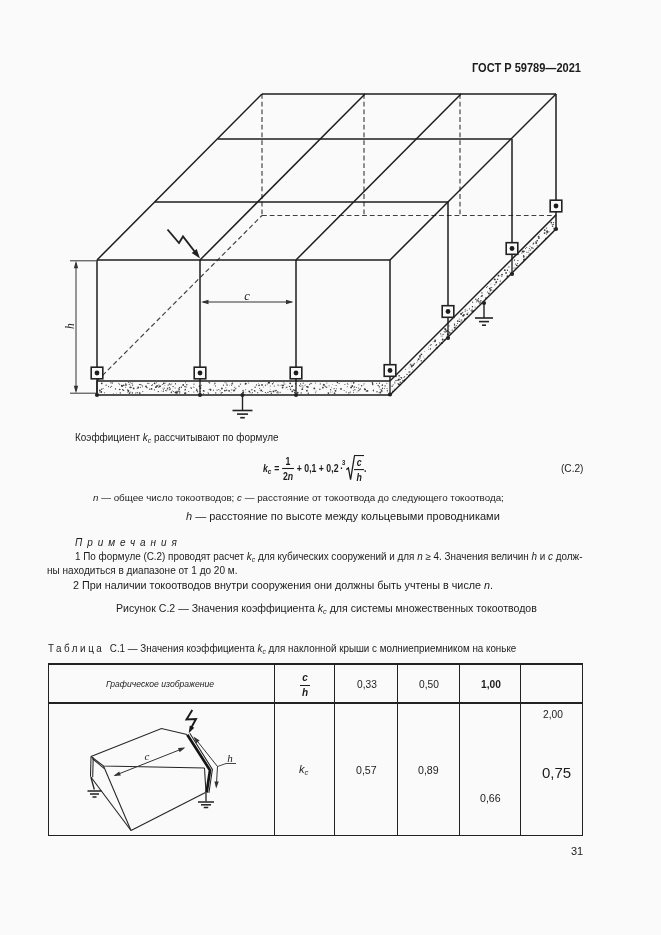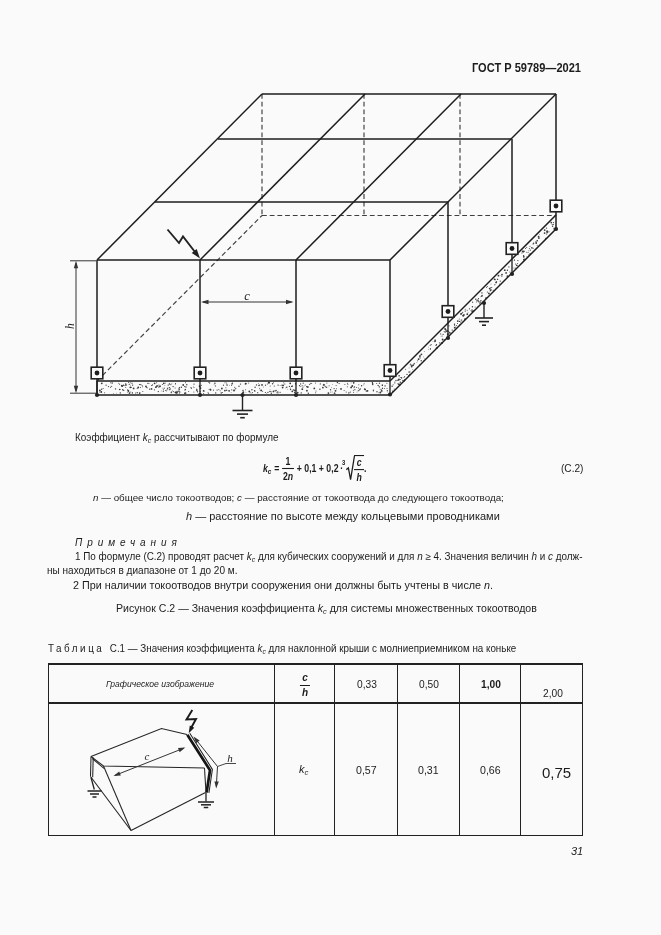--- a/index.html
+++ b/index.html
@@ -766,27 +766,27 @@
 <div id="prim" class="abs" style="left:75px;top:537.2px;font-size:10px;letter-spacing:4.95px;font-style:italic;">Примечания</div>
 <div id="note1a" class="abs" style="left:74.5px;top:550.8px;font-size:10px;transform:scaleX(0.9889);transform-origin:0 0;">1 По формуле (С.2) проводят расчет <i>k</i><span class="sb"><i>c</i></span> для кубических сооружений и для <i>n</i> ≥ 4. Значения величин <i>h</i> и <i>с</i> долж-</div>
 <div id="note1b" class="abs" style="left:46.5px;top:565.3px;font-size:10px;transform:scaleX(1.0036);transform-origin:0 0;">ны находиться в диапазоне от 1 до 20 м.</div>
 <div id="note2" class="abs" style="left:73px;top:579.6px;font-size:10px;transform:scaleX(1.0767);transform-origin:0 0;">2 При наличии токоотводов внутри сооружения они должны быть учтены в числе <i>n</i>.</div>
 <div id="figcap" class="abs" style="left:115.7px;top:603.2px;font-size:10px;transform:scaleX(1.0565);transform-origin:0 0;">Рисунок С.2 — Значения коэффициента <i>k</i><span class="sb"><i>c</i></span> для системы множественных токоотводов</div>
 <div id="tabcap" class="abs" style="left:48.2px;top:643.3px;font-size:10px;transform:scaleX(0.9813);transform-origin:0 0;"><span style="letter-spacing:2.6px;">Таблица</span>&nbsp; С.1 — Значения коэффициента <i>k</i><span class="sb"><i>c</i></span> для наклонной крыши с молниеприемником на коньке</div>
 <div id="gizobr" class="abs" style="left:105.7px;top:678.8px;font-size:9px;font-style:italic;transform:scaleX(0.9542);transform-origin:0 0;">Графическое изображение</div>
 <div id="v033" class="abs" style="left:357px;top:679.2px;font-size:10.2px;">0,33</div>
 <div id="v050" class="abs" style="left:419px;top:679.2px;font-size:10.2px;">0,50</div>
 <div id="v100" class="abs" style="left:481px;top:679.2px;font-size:10.2px;font-weight:bold;">1,00</div>
-<div id="v200" class="abs" style="left:543px;top:688px;font-size:10.2px;">2,00</div>
+<div id="v200" class="abs" style="left:543px;top:709px;font-size:10.2px;">2,00</div>
 <div id="kc_cell" class="abs" style="left:299px;top:763.2px;font-size:11px;font-style:italic;">k<span class="sb">c</span></div>
 <div id="v057" class="abs" style="left:356px;top:764px;font-size:10.6px;">0,57</div>
-<div id="v060" class="abs" style="left:418px;top:764px;font-size:10.6px;">0,31</div>
-<div id="v066" class="abs" style="left:480px;top:764px;font-size:10.6px;">0,66</div>
+<div id="v060" class="abs" style="left:418px;top:764px;font-size:10.6px;">0,89</div>
+<div id="v066" class="abs" style="left:480px;top:792px;font-size:10.6px;">0,66</div>
 <div id="v075" class="abs" style="left:542px;top:764px;font-size:15px;">0,75</div>
-<div id="pagenum" class="abs" style="left:571px;top:845px;font-size:11px;font-style:italic;">31</div>
+<div id="pagenum" class="abs" style="left:571px;top:845px;font-size:11px;">31</div>
 <div id="formula" class="abs" style="left:263px;top:454.5px;font-size:9.6px;font-weight:bold;transform:scale(0.9103,1.08);transform-origin:0 0;">
   <div style="display:flex;align-items:center;">
     <span style="font-style:italic;">k</span>
       <span style="font-size:7px;font-style:italic;position:relative;top:3px;">c</span>
     <span style="margin:0 3px;">=</span>
     <span style="display:inline-flex;flex-direction:column;align-items:center;line-height:1;">
       <span style="padding:0 1px 1.5px;">1</span>
       <span style="border-top:1.2px solid #1c1c1c;padding:1.5px 1px 0;">2<i>n</i></span>
     </span>
     <span style="margin-left:3px;">+ 0,1 + 0,2</span>

